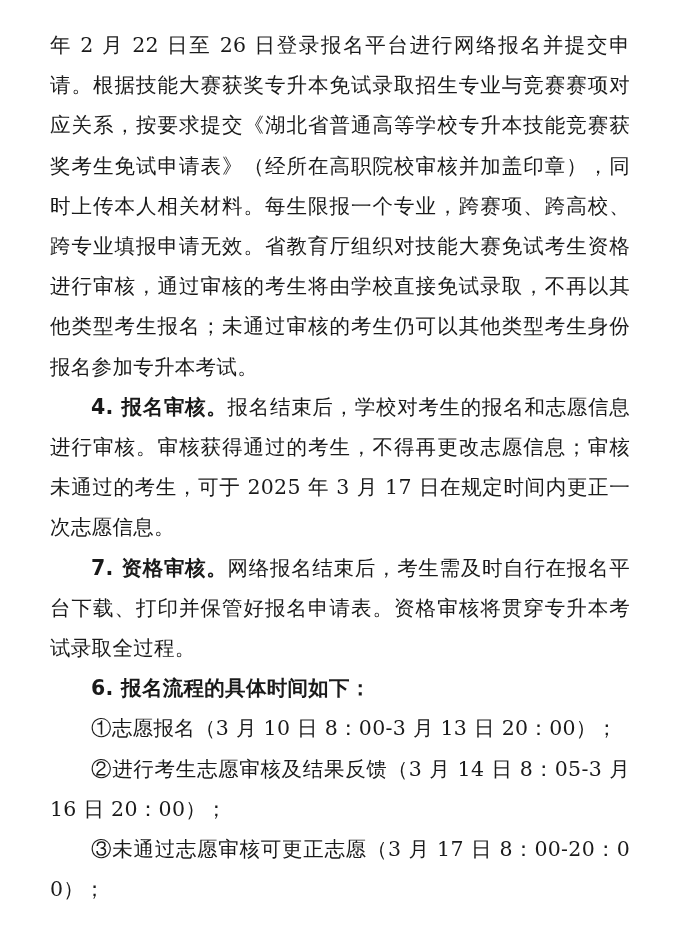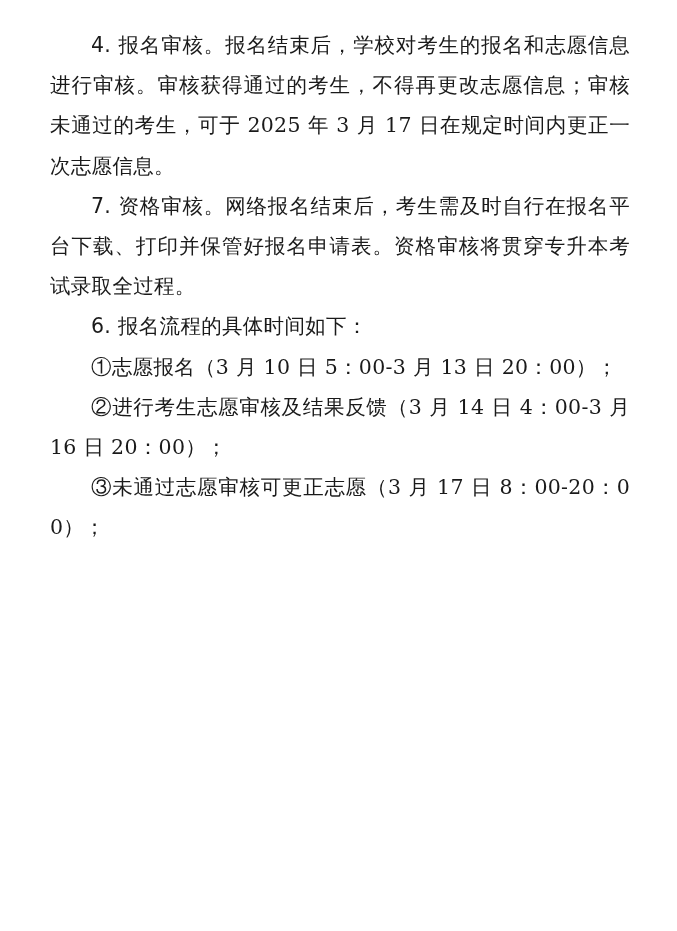--- a/index.html
+++ b/index.html
@@ -27,52 +27,55 @@
       line-height: 40.2px;
       text-align: justify;
       text-align-last: left;
       letter-spacing: 0.3px;
       word-break: break-all;
     }
     .indent {
       text-indent: 41px;
     }
     .bold {
-      font-weight: normal;
+      font-weight: bold;
       font-family: "DejaVu Sans", "Liberation Sans", sans-serif;
     }
     .heading {
-      font-weight: normal;
+      font-weight: bold;
       font-family: "DejaVu Sans", "Liberation Sans", sans-serif;
     }
   </style>
 </head>
 <body>
 
 <div class="page">
 
+  <p class="para">
+    <span>年 2 月 22 日至 26 日登录报名平台进行网络报名并提交申请。根据技能大赛获奖专升本免试录取招生专业与竞赛赛项对应关系，按要求提交《湖北省普通高等学校专升本技能竞赛获奖考生免试申请表》（经所在高职院校审核并加盖印章），同时上传本人相关材料。每生限报一个专业，跨赛项、跨高校、跨专业填报申请无效。省教育厅组织对技能大赛免试考生资格进行审核，通过审核的考生将由学校直接免试录取，不再以其他类型考生报名；未通过审核的考生仍可以其他类型考生身份报名参加专升本考试。</span>
+  </p>
 
   <p class="para indent">
     <span class="bold">4. 报名审核。</span><span>报名结束后，学校对考生的报名和志愿信息进行审核。审核获得通过的考生，不得再更改志愿信息；审核未通过的考生，可于 2025 年 3 月 17 日在规定时间内更正一次志愿信息。</span>
   </p>
 
   <p class="para indent">
     <span class="bold">7. 资格审核。</span><span>网络报名结束后，考生需及时自行在报名平台下载、打印并保管好报名申请表。资格审核将贯穿专升本考试录取全过程。</span>
   </p>
 
   <p class="para indent">
     <span class="heading">6. 报名流程的具体时间如下：</span>
   </p>
 
 
   <p class="para indent">
-    <span>①志愿报名（3 月 10 日 5：00-3 月 13 日 20：00）；</span>
+    <span>①志愿报名（3 月 10 日 8：00-3 月 13 日 20：00）；</span>
   </p>
 
   <p class="para indent">
-    <span>②进行考生志愿审核及结果反馈（3 月 14 日 4：00-3 月 16 日 20：00）；</span>
+    <span>②进行考生志愿审核及结果反馈（3 月 14 日 8：05-3 月 16 日 20：00）；</span>
   </p>
 
   <p class="para indent">
     <span>③未通过志愿审核可更正志愿（3 月 17 日 8：00-20：00）；</span>
   </p>
 
 </div>
 
 </body></html>

